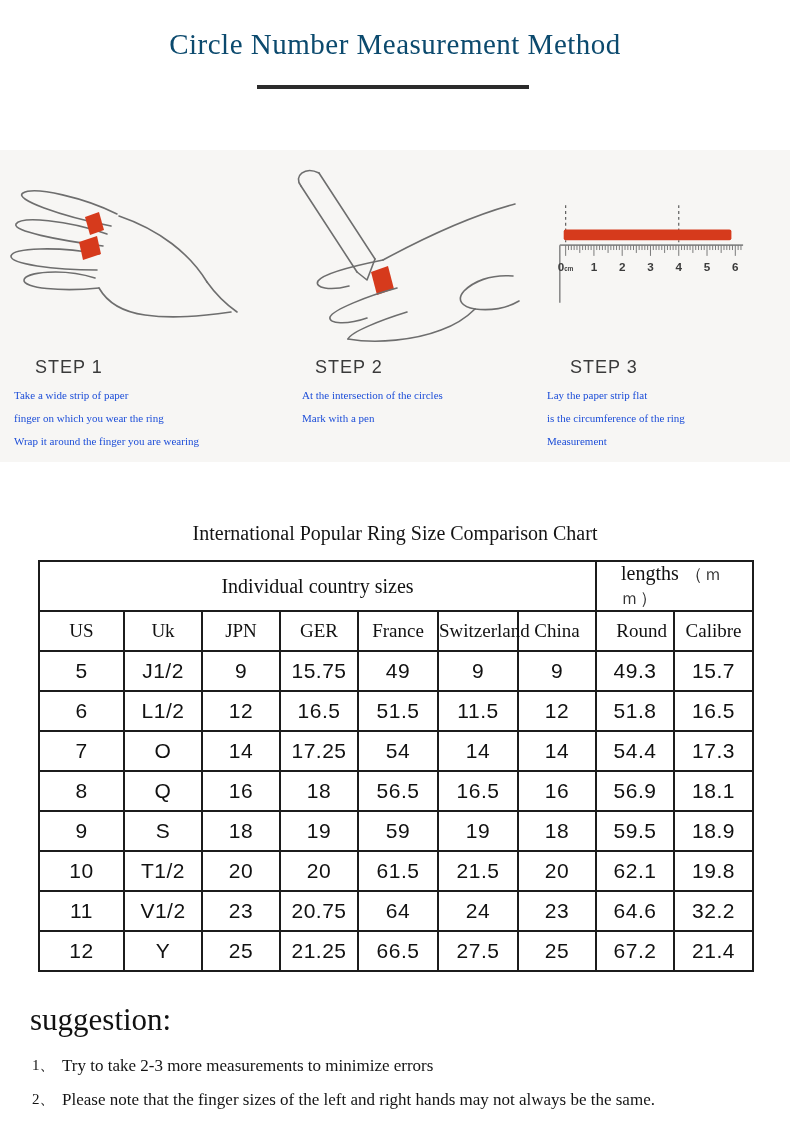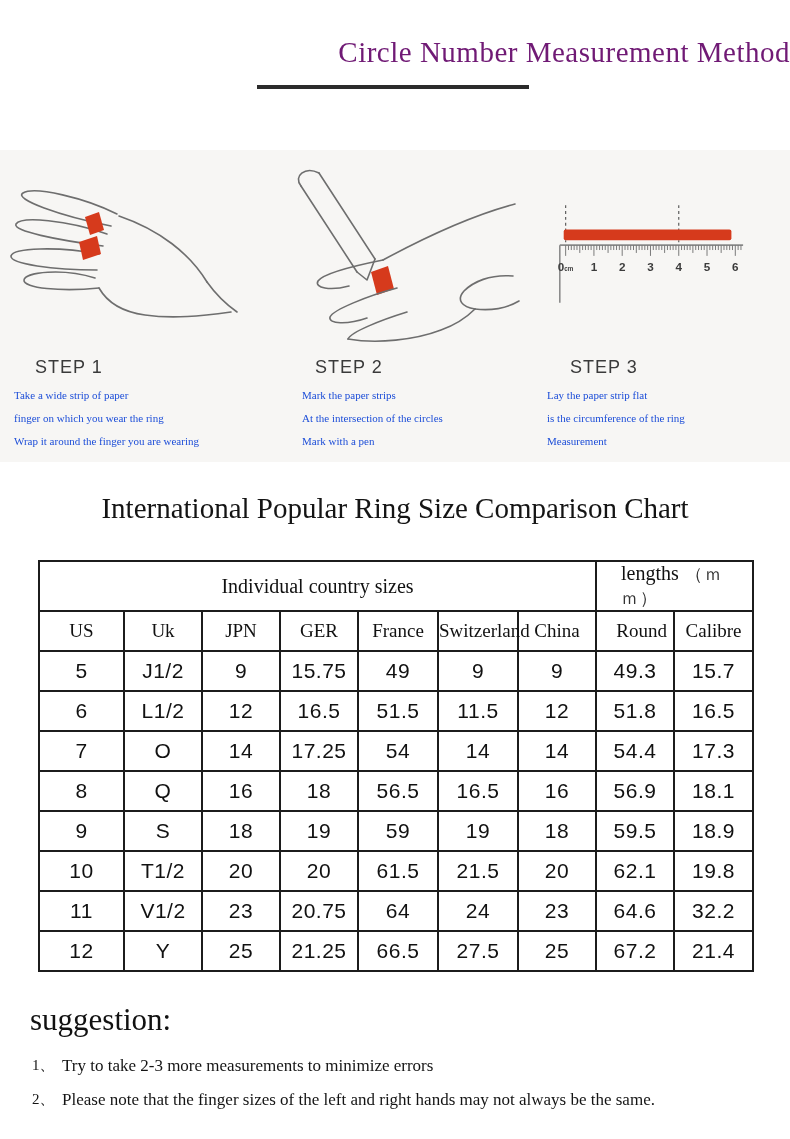--- a/index.html
+++ b/index.html
@@ -1,42 +1,42 @@
 <!DOCTYPE html>
 <html style="--accent: #d63a1c; --band: #f7f6f4; --line: #6e6e6e; --border: #1c1c1c;"><head>
 <meta charset="utf-8">
 <style>
   html,body{margin:0;padding:0}
   body{width:790px;height:1139px;position:relative;background:#ffffff;overflow:hidden;
        font-family:"Liberation Serif",serif;color:#1c1c1c}
   .abs{position:absolute}
 
-  #page-title{top:36px;left:0;width:790px;text-align:right;font-size:29px;
-              letter-spacing:.5px;color:#701a75}
+  #page-title{top:28px;left:0;width:790px;text-align:center;font-size:29px;
+              letter-spacing:.5px;color:#0c4a6e}
   #title-underline{top:85px;left:257px;width:272px;height:4px;background:#2b2b2b}
 
   #steps-band{top:150px;left:0;width:790px;height:312px;background:var(--band,#f7f6f4)}
 
   svg.illus{position:absolute}
   #step1-illus{left:5px;top:162px}
   #step2-illus{left:285px;top:158px}
   #step3-illus{left:552px;top:192px}
 
   .step-label{position:absolute;top:357px;font-family:"Liberation Sans",sans-serif;
               font-size:18px;font-weight:400;letter-spacing:1px;color:#3a3a3a;text-align:left}
   #step1-label{left:35px;width:145px}
   #step2-label{left:315px;width:160px}
   #step3-label{left:570px;width:160px}
 
   .step-desc{position:absolute;top:384px;font-size:11px;line-height:23px;color:#1d4ed8}
   #step1-desc{left:14px}
   #step2-desc{left:302px}
   #step3-desc{left:547px}
 
-  #chart-title{top:492px;left:0;width:790px;text-align:center;font-size:29px;color:#141414}
+  #chart-title{top:522px;left:0;width:790px;text-align:center;font-size:20px;color:#141414}
 
   #size-table{position:absolute;top:560px;left:38px;width:714px;border-collapse:collapse;table-layout:fixed}
   #size-table th,#size-table td{border:2px solid var(--border,#1c1c1c);text-align:center;padding:0;font-weight:normal}
   #size-table th.group{font-size:20px;height:44px;color:#111}
   #size-table th.group-right{text-align:left;padding-left:24px}
   .unit{font-family:"Liberation Sans",sans-serif;font-size:17px;letter-spacing:2px;color:#333}
   #size-table tr.cols th{height:38px;font-size:19px;color:#111}
   #size-table th.small{font-size:12.5px}
   #size-table th.alignr{text-align:right;padding-right:6px}
   #size-table tbody td{height:38px;font-family:"Liberation Sans",sans-serif;font-size:21px;
@@ -175,21 +175,20 @@
 <div class="step-label" id="step1-label">STEP 1</div>
 <div class="step-label" id="step2-label">STEP 2</div>
 <div class="step-label" id="step3-label">STEP 3</div>
 
 <div class="step-desc" id="step1-desc">
   <div>Take a wide strip of paper</div>
   <div>finger on which you wear the ring</div>
   <div>Wrap it around the finger you are wearing</div>
 </div>
 <div class="step-desc" id="step2-desc">
-  <div>Mark the paper strips</div>
   <div>At the intersection of the circles</div>
   <div>Mark with a pen</div>
 </div>
 <div class="step-desc" id="step3-desc">
   <div>Lay the paper strip flat</div>
   <div>is the circumference of the ring</div>
   <div>Measurement</div>
 </div>
 
 <div class="abs" id="chart-title">International Popular Ring Size Comparison Chart</div>

